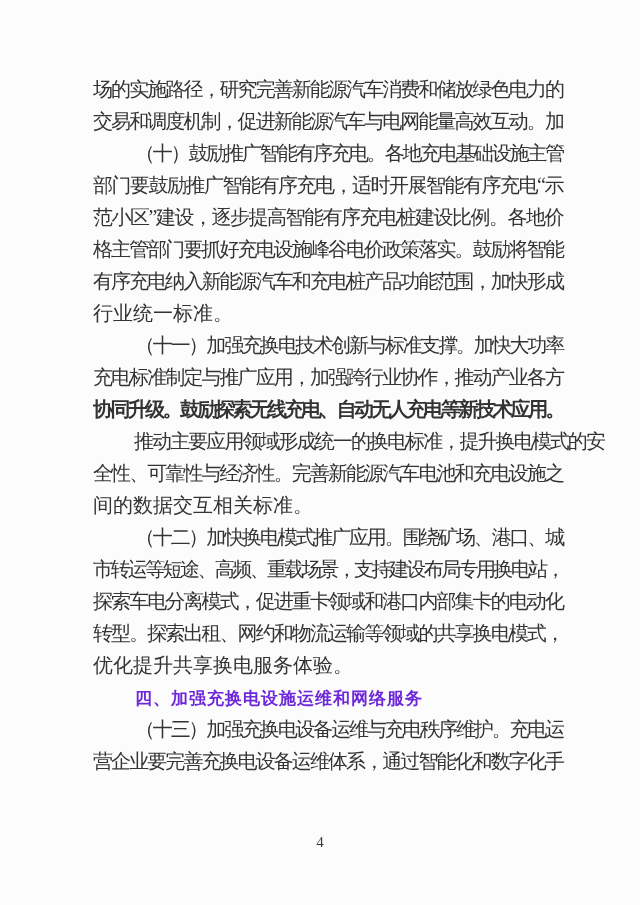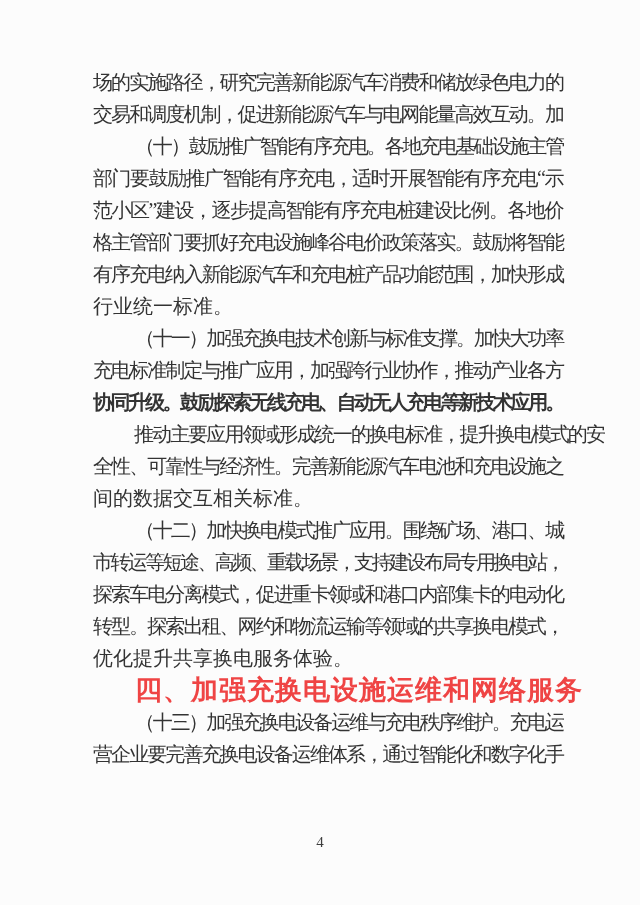--- a/index.html
+++ b/index.html
@@ -10,40 +10,40 @@
   .page {
     position: relative;
     width: 640px;
     height: 905px;
     background: #fcfcfc;
     overflow: hidden;
   }
   .text-block {
     position: absolute;
     left: 93px;
-    top: 66px;
+    top: 73px;
     width: 470px;
   }
   .line {
     height: 32px;
     line-height: 32px;
     font-size: 20px;
     color: #333333;
     font-family: "Liberation Serif", "DejaVu Serif", serif;
     white-space: nowrap;
     overflow: visible;
   }
   .line.indent {
     padding-left: 42px;
   }
   .line.heading span {
-    font-family: Liberation Serif, serif;
+    font-family: Liberation Mono, monospace;
     font-weight: bold;
-    font-size: 27px;
-    color: #ef4444;
+    font-size: 17px;
+    color: #6d28d9;
     letter-spacing: 1px;
   }
   .page-number {
     position: absolute;
     left: 0;
     top: 832px;
     width: 640px;
     text-align: center;
     font-size: 15px;
     line-height: 20px;

